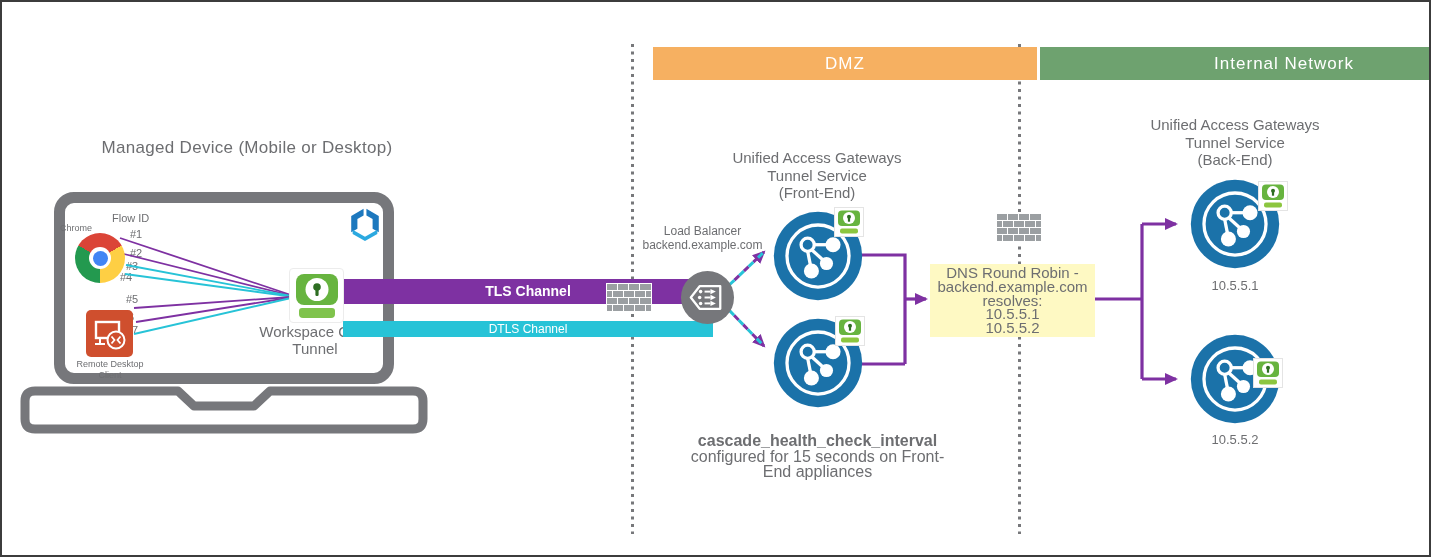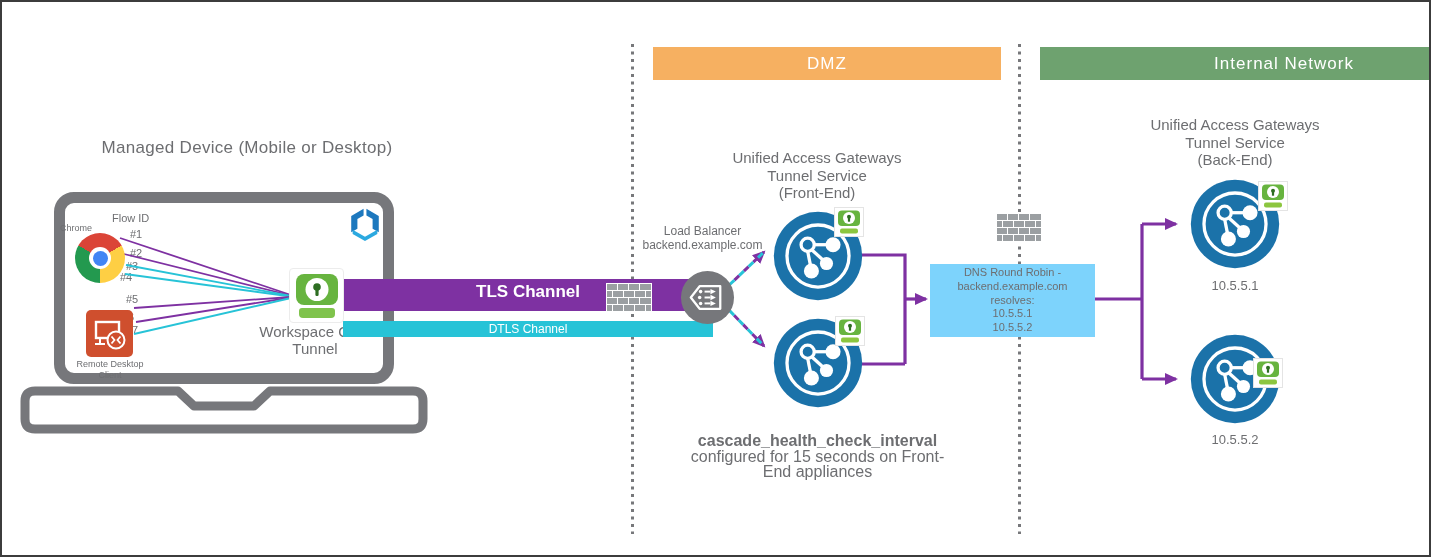--- a/index.html
+++ b/index.html
@@ -13,38 +13,38 @@
   .z0{z-index:0;} .z1{z-index:1;} .z2{z-index:2;} .z3{z-index:3;} .z4{z-index:4;}
   
   .managed-title{left:70px;top:136px;width:350px;font-size:17px;letter-spacing:.3px;text-align:center;}
   .section-title{font-size:15px;line-height:17.5px;text-align:center;}
   
   .laptop-screen{left:52px;top:190px;width:340px;height:192px;border:11px solid #76777b;
     border-radius:20px;background:#fff;box-sizing:border-box;}
   
   .banner{height:33px;line-height:33px;text-align:center;color:#fff;font-size:17px;
     letter-spacing:1px;font-weight:500;}
-  .banner-dmz{left:651px;top:45px;width:348px;text-align:center;}
+  .banner-dmz{left:651px;top:45px;width:384px;text-align:center;}
   .banner-int{left:1038px;top:45px;width:456px;padding-left:16px;}
   
   .bar{left:341px;width:370px;color:#fff;text-align:center;}
-  .bar-tls{top:277px;height:32px;line-height:25px;font-size:17px;font-weight:600;}
+  .bar-tls{top:277px;height:25px;line-height:25px;font-size:14px;font-weight:600;}
   .bar-dtls{top:303px;height:16px;line-height:16px;font-size:12px;}
   
   .lbl-flowid{left:110px;top:210px;font-size:11px;}
   .lbl-chrome{left:58px;top:221px;font-size:9px;}
   .lbl-rdc{left:64px;top:357px;width:88px;font-size:9px;line-height:11px;text-align:center;}
   .lbl-tunnel{left:243px;top:321px;width:140px;font-size:15px;line-height:17px;text-align:center;}
   .flow-lbl{font-size:11px;}
   .lbl-lb{left:618px;top:222px;width:165px;font-size:12px;line-height:14px;text-align:center;}
   .fe-title{left:695px;top:147px;width:240px;}
   .be-title{left:1113px;top:114px;width:240px;}
   .cascade{left:678px;top:431px;width:275px;font-size:16px;line-height:15.5px;text-align:center;}
   .cascade b{font-weight:700;}
-  .dns-block{left:928px;top:262px;width:165px;background:#7dd3fc;font-size:11px;line-height:13.8px;
+  .dns-block{left:928px;top:262px;width:165px;background:#fef9c3;font-size:15px;line-height:13.8px;
     text-align:center;padding:2px 0;}
   .ip-lbl{width:120px;font-size:13px;text-align:center;}
   
   .chrome-icon{left:73px;top:231px;width:50px;height:50px;border-radius:50%;
     background:conic-gradient(from 60deg,#fecf44 0deg 120deg,#23994f 120deg 240deg,#db4437 240deg 360deg);}
   .chrome-icon .w{position:absolute;left:14px;top:14px;width:22px;height:22px;border-radius:50%;background:#fff;}
   .chrome-icon .b{position:absolute;left:17.5px;top:17.5px;width:15px;height:15px;border-radius:50%;background:#4285f4;}
   .tunnel-card{left:287px;top:266px;width:55px;height:55px;background:#fff;border:1px solid #ececec;
     border-radius:4px;box-sizing:border-box;display:flex;align-items:center;justify-content:center;}
   .uag{width:94px;height:94px;}

